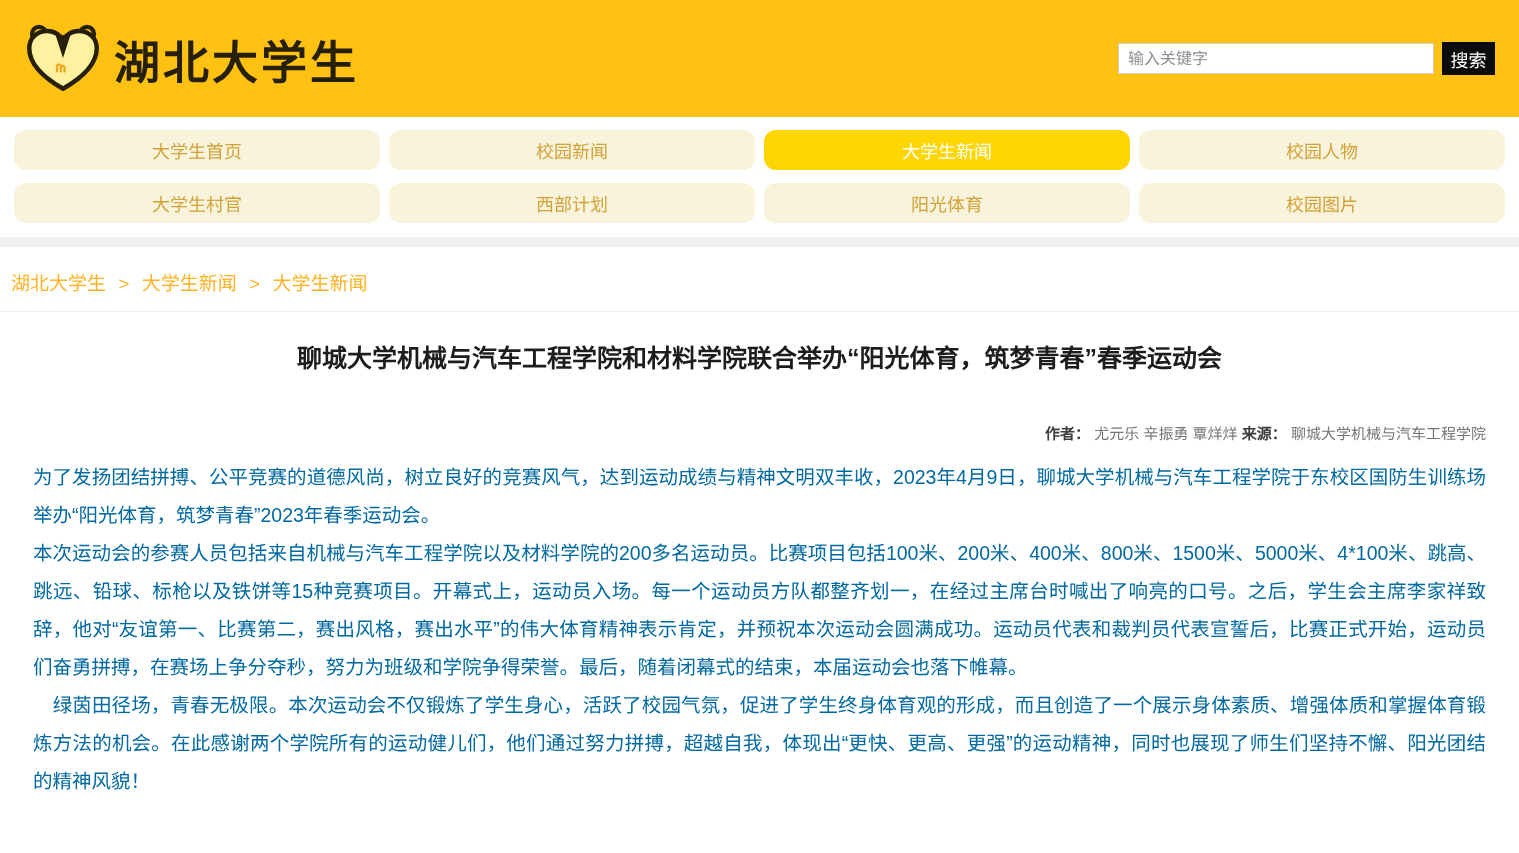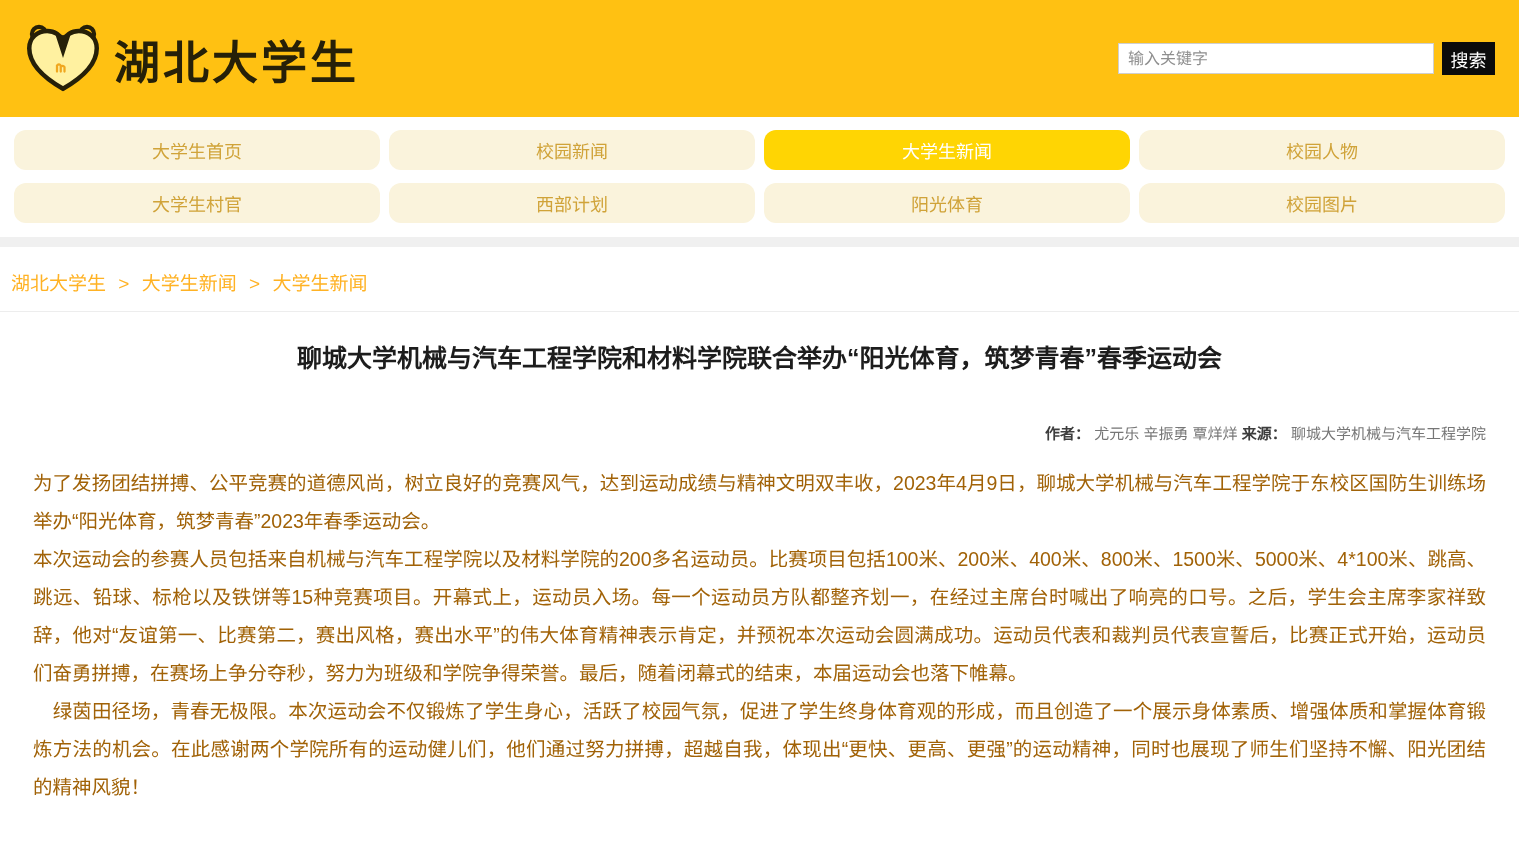--- a/index.html
+++ b/index.html
@@ -99,24 +99,24 @@
     line-height: 1.3;
   }
   .article-meta {
     text-align: right;
     margin-top: 47px;
     font-size: 15px;
     color: #767676;
   }
   .article-meta .label { font-weight: bold; color: #3d3d3d; }
   .article-body {
-    margin-top: 21px;
+    margin-top: 15px;
     font-size: 19.5px;
     line-height: 38px;
-    color: #a16207;
+    color: #0369a1;
     text-align: justify;
   }
   .article-body p { margin: 0; }
 
   
   .footer-row {
     display: flex;
     justify-content: space-between;
     align-items: center;
     padding: 0 24px;

